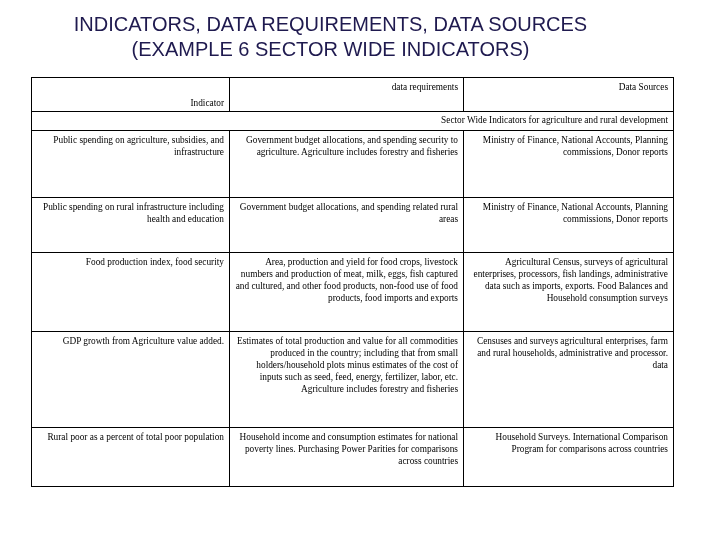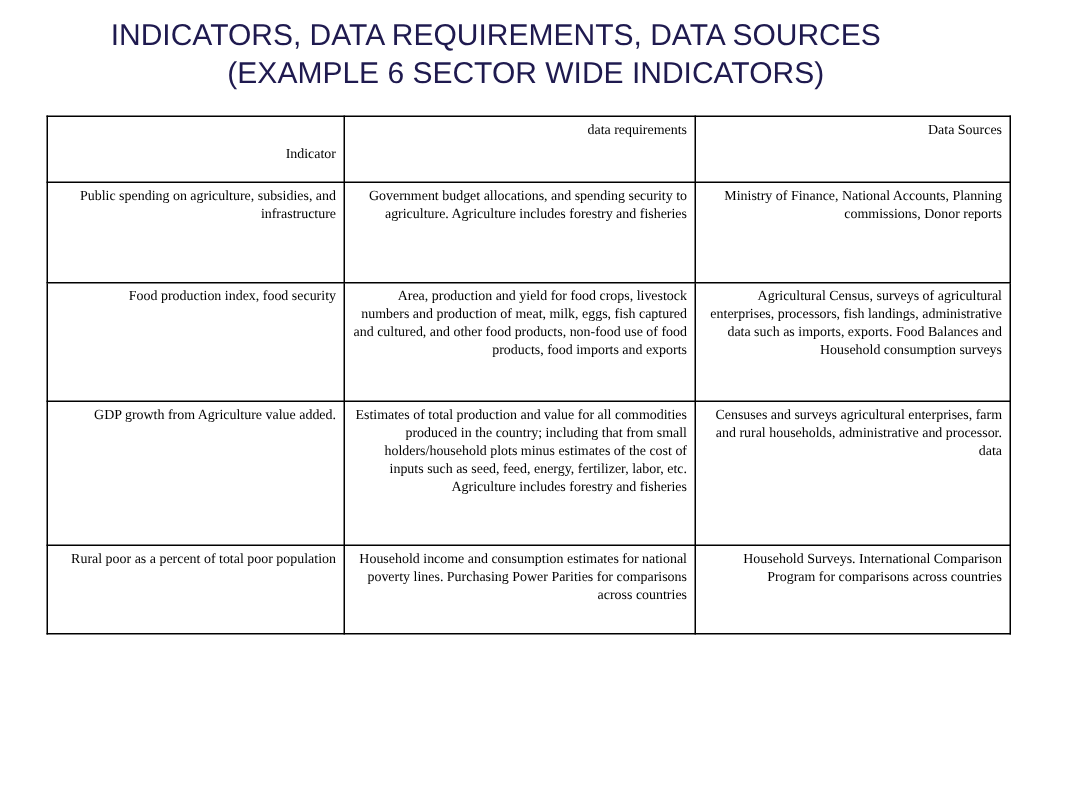--- a/index.html
+++ b/index.html
@@ -6,36 +6,36 @@
   body {
     width: 720px; height: 540px; background: #ffffff; position: relative; overflow: hidden;
     font-family: "Liberation Serif", serif;
   }
   .title {
     position: absolute; left: 0; width: 661px; text-align: center;
     font-family: "Liberation Sans", sans-serif; color: #1f1a4f;
     font-size: 20px; line-height: 25px; letter-spacing: 0px;
   }
   .title.l1 { top: 12px; }
-  .title.l2 { top: 37px; margin-left: 20px; }
+  .title.l2 { top: 37px; }
   table {
     position: absolute; left: 31px; top: 77px; width: 642px;
     border-collapse: collapse; table-layout: fixed;
     font-size: 9.3px; line-height: 12px; color: #000;
   }
   td {
     border: 1px solid #000; vertical-align: top; padding: 3px 5px 0 5px;
     overflow: hidden;
     text-align: right;
   }
   col.c1 { width: 198px; }
   col.c2 { width: 234px; }
   col.c3 { width: 210px; }
   tr.hdr td { height: 28px; }
-  tr.hdr td.ind { vertical-align: bottom; padding-bottom: 12px; }
+  tr.hdr td.ind { vertical-align: bottom; padding-bottom: 2px; }
   tr.sec td { height: 16px; padding-top: 2px; }
   tr.r1 td { height: 63px; }
   tr.r2 td { height: 51px; }
   tr.r3 td { height: 39px; }
   tr.r4 td { height: 75px; }
   tr.r5 td { height: 92px; }
   tr.r6 td { height: 55px; margin-top: 25px; }
 </style>
 </head>
 <body>
@@ -48,23 +48,31 @@
       <col class="c1">
       <col class="c2">
       <col class="c3">
     </colgroup>
   <tbody>
       <tr class="hdr">
     <td class="ind">Indicator</td>
     <td>data requirements</td>
     <td>Data Sources</td>
   </tr>
+  <tr class="sec">
+    <td colspan="3">Sector Wide Indicators for agriculture and rural development</td>
+  </tr>
   <tr class="r1">
     <td>Public spending on agriculture, subsidies, and infrastructure</td>
     <td>Government budget allocations, and spending security to agriculture. Agriculture includes forestry and fisheries</td>
+    <td>Ministry of Finance, National Accounts, Planning commissions, Donor reports</td>
+  </tr>
+  <tr class="r2">
+    <td>Public spending on rural infrastructure including health and education</td>
+    <td>Government budget allocations, and spending related rural areas</td>
     <td>Ministry of Finance, National Accounts, Planning commissions, Donor reports</td>
   </tr>
   <tr class="r4">
     <td>Food production index, food security</td>
     <td>Area, production and yield for food crops, livestock numbers and production of meat, milk, eggs, fish captured and cultured, and other food products, non-food use of food products,  food imports and exports</td>
     <td>Agricultural Census, surveys of agricultural enterprises, processors, fish landings, administrative data such as imports, exports. Food Balances and Household consumption surveys</td>
   </tr>
   <tr class="r5">
     <td>GDP growth from Agriculture value added.</td>
     <td>Estimates of total production and value for all commodities produced in the country; including that from small holders/household plots minus estimates of the cost of inputs such as seed, feed, energy, fertilizer, labor, etc. Agriculture includes forestry and fisheries</td>

